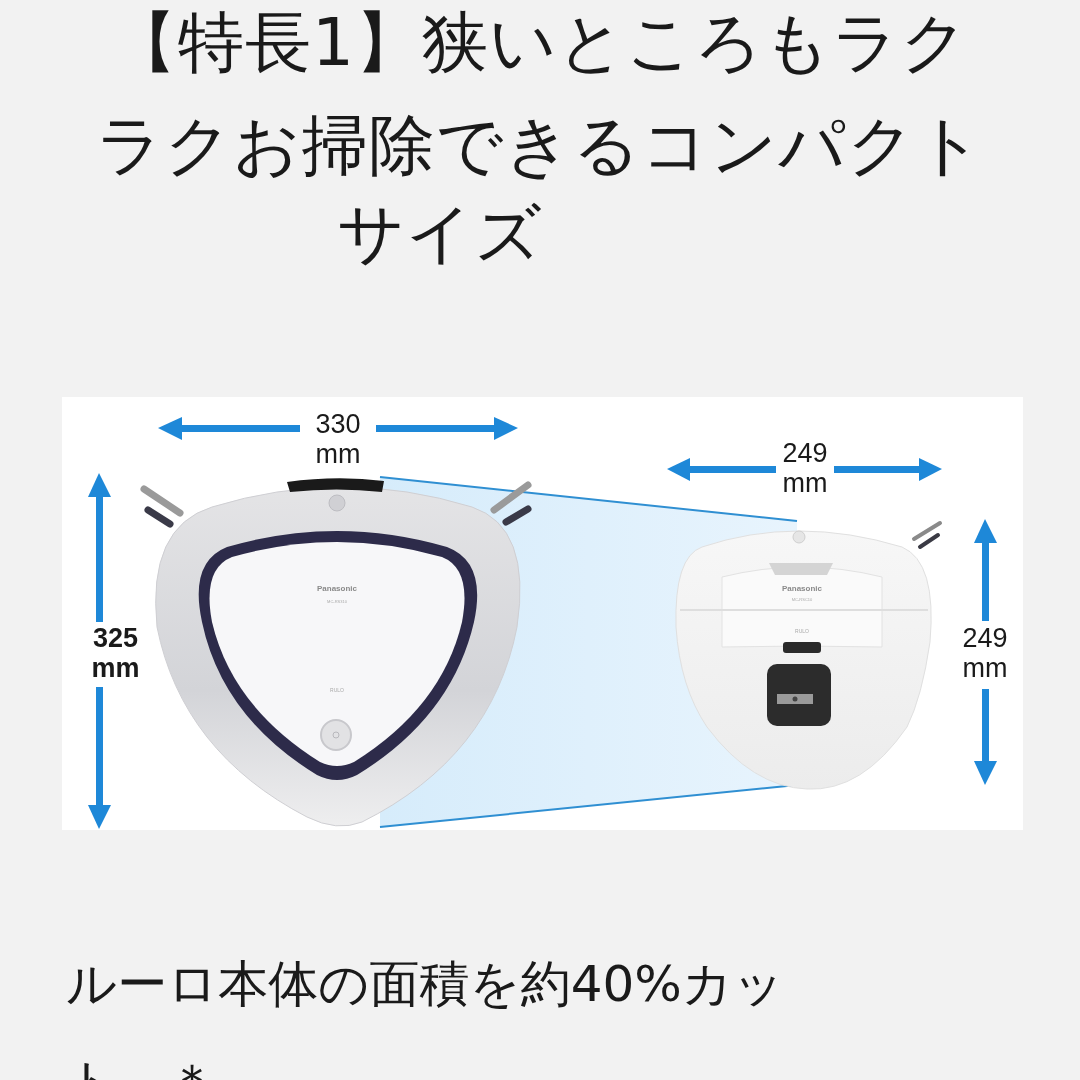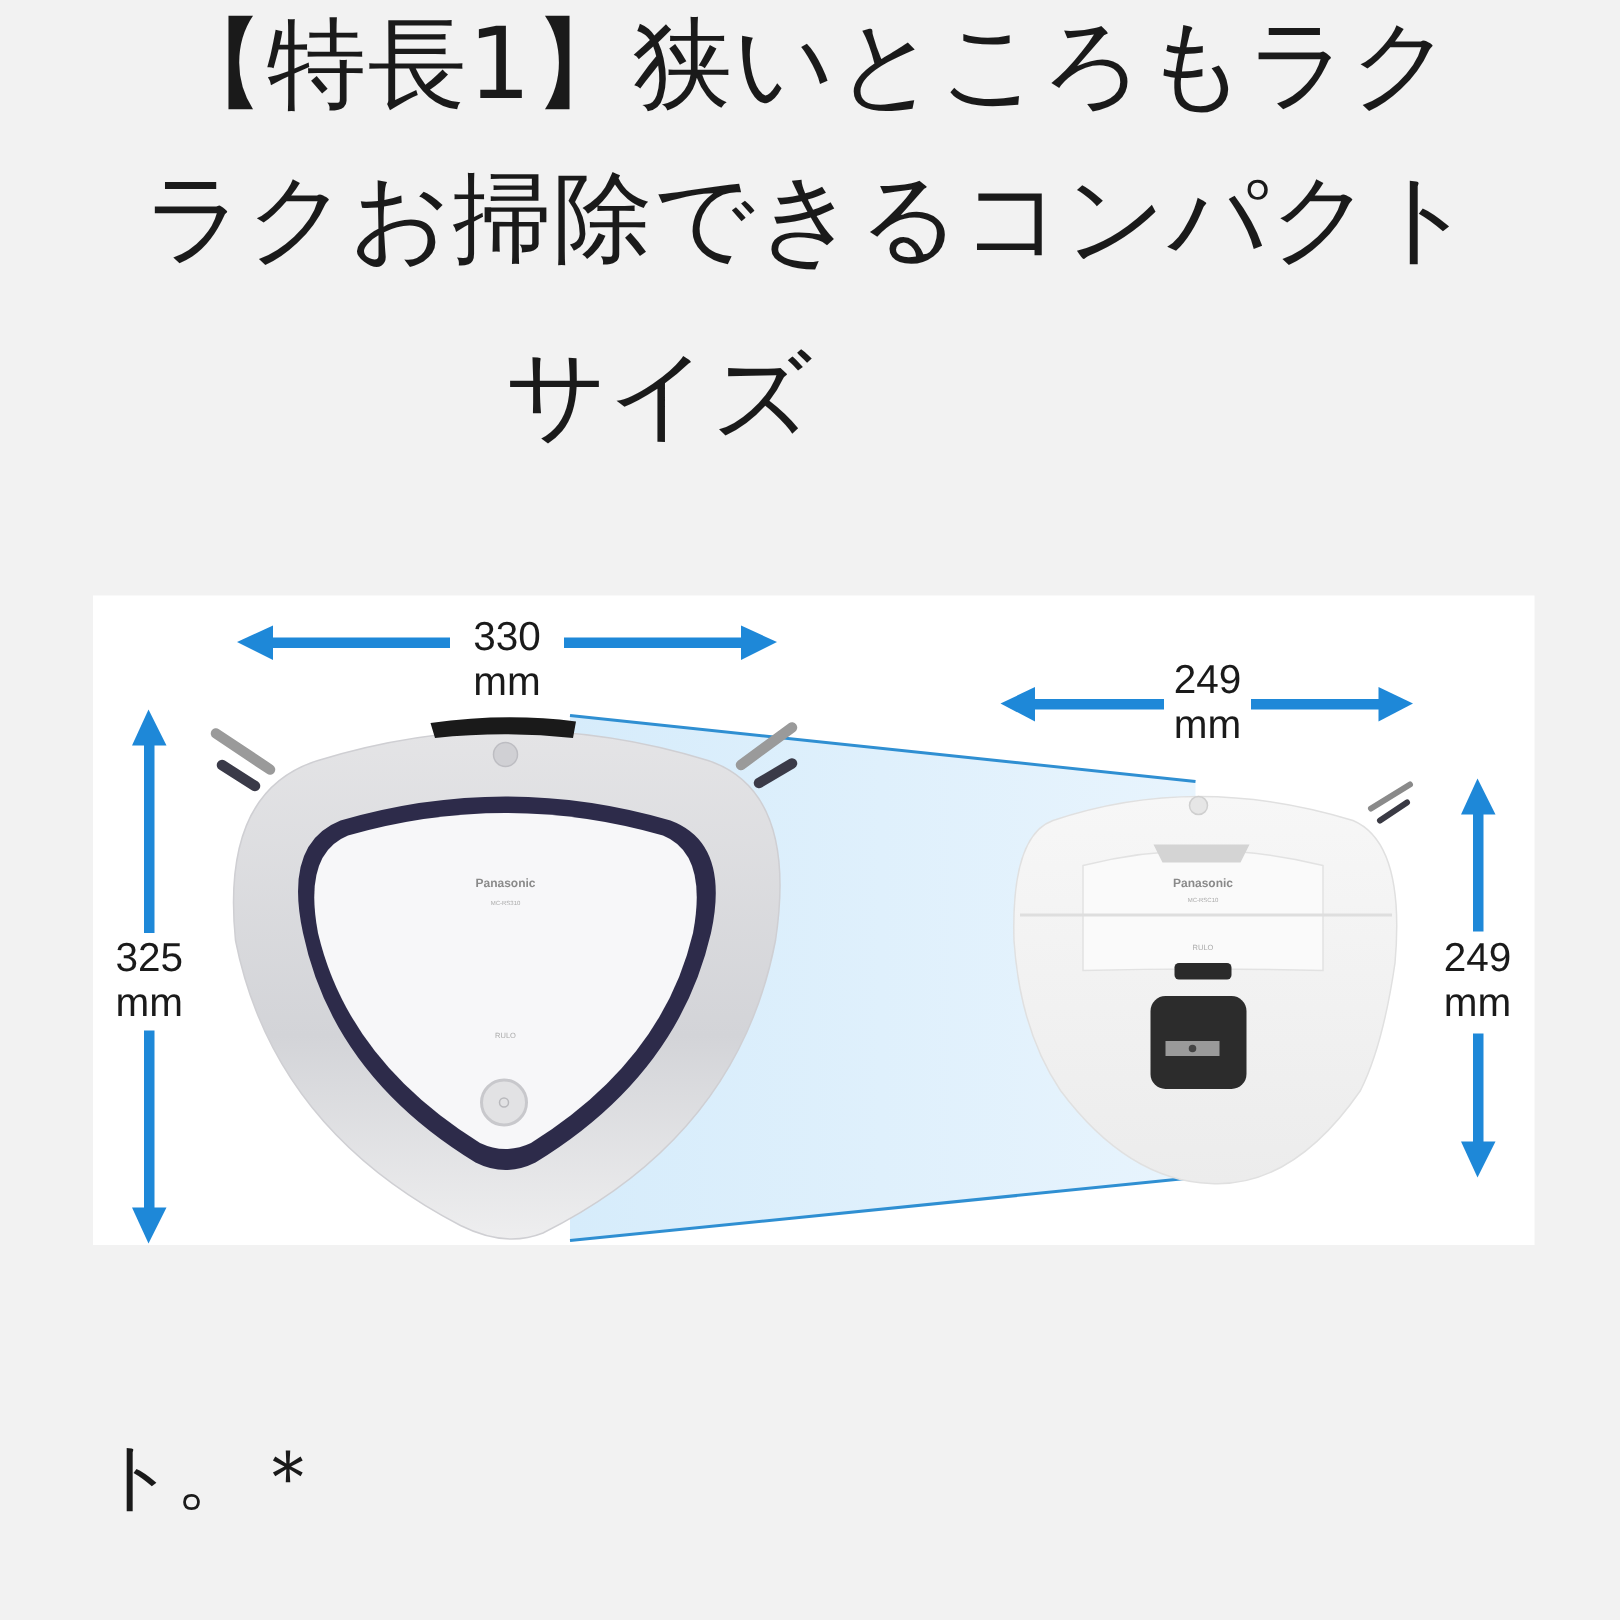--- a/index.html
+++ b/index.html
@@ -13,21 +13,21 @@
   .dim { position:absolute; font-family:"Liberation Sans", sans-serif; font-size:27px; line-height:30px;
          text-align:center; color:#1a1a1a; }
   .body-text { position:absolute; left:66px; top:935px; width:960px; font-size:50px; line-height:98px; white-space:nowrap; }
 </style>
 </head>
 <body>
 
 <div class="title">
   <span class="line" style="position:absolute;top:-5px;width:1080px;">【特長1】狭いところもラク</span>
   <span class="line" style="position:absolute;top:98px;width:1080px;">ラクお掃除できるコンパクト</span>
-  <span class="line" style="position:absolute;top:216px;width:880px;">サイズ</span>
+  <span class="line" style="position:absolute;top:186px;width:880px;">サイズ</span>
 </div>
 
 <div class="figure">
   <svg width="961" height="433" viewBox="0 0 961 433" xmlns="http://www.w3.org/2000/svg">
     <defs>
       <linearGradient id="proj" x1="0" y1="0" x2="1" y2="0">
         <stop offset="0" stop-color="#d6ecfb"></stop>
         <stop offset="1" stop-color="#e8f4fd"></stop>
       </linearGradient>
       <linearGradient id="ring" x1="0" y1="0" x2="0" y2="1">
@@ -108,29 +108,30 @@
       <polygon points="923,122 912,146 935,146"></polygon>
       <rect x="920" y="292" width="7" height="80"></rect>
       <polygon points="923,388 912,364 935,364"></polygon>
     </g>
   </svg>
 
   <div class="dim" style="left:238px;top:0px;width:76px;margin-top:12px;">
     <div>330</div>
     <div>mm</div>
   </div>
-  <div class="dim" style="left:0px;top:226px;width:75px;">
+  <div class="dim" style="left:16px;top:226px;width:75px;font-weight:bold;">
     <div>325</div>
     <div>mm</div>
   </div>
   <div class="dim" style="left:700px;top:41px;width:86px;">
     <div>249</div>
     <div>mm</div>
   </div>
   <div class="dim" style="left:882px;top:226px;width:82px;">
     <div>249</div>
     <div>mm</div>
   </div>
 </div>
 
 <div class="body-text">
+  <div>ルーロ本体の面積を約40%カッ</div>
   <div>ト。＊</div>
 </div>
 
 </body></html>

